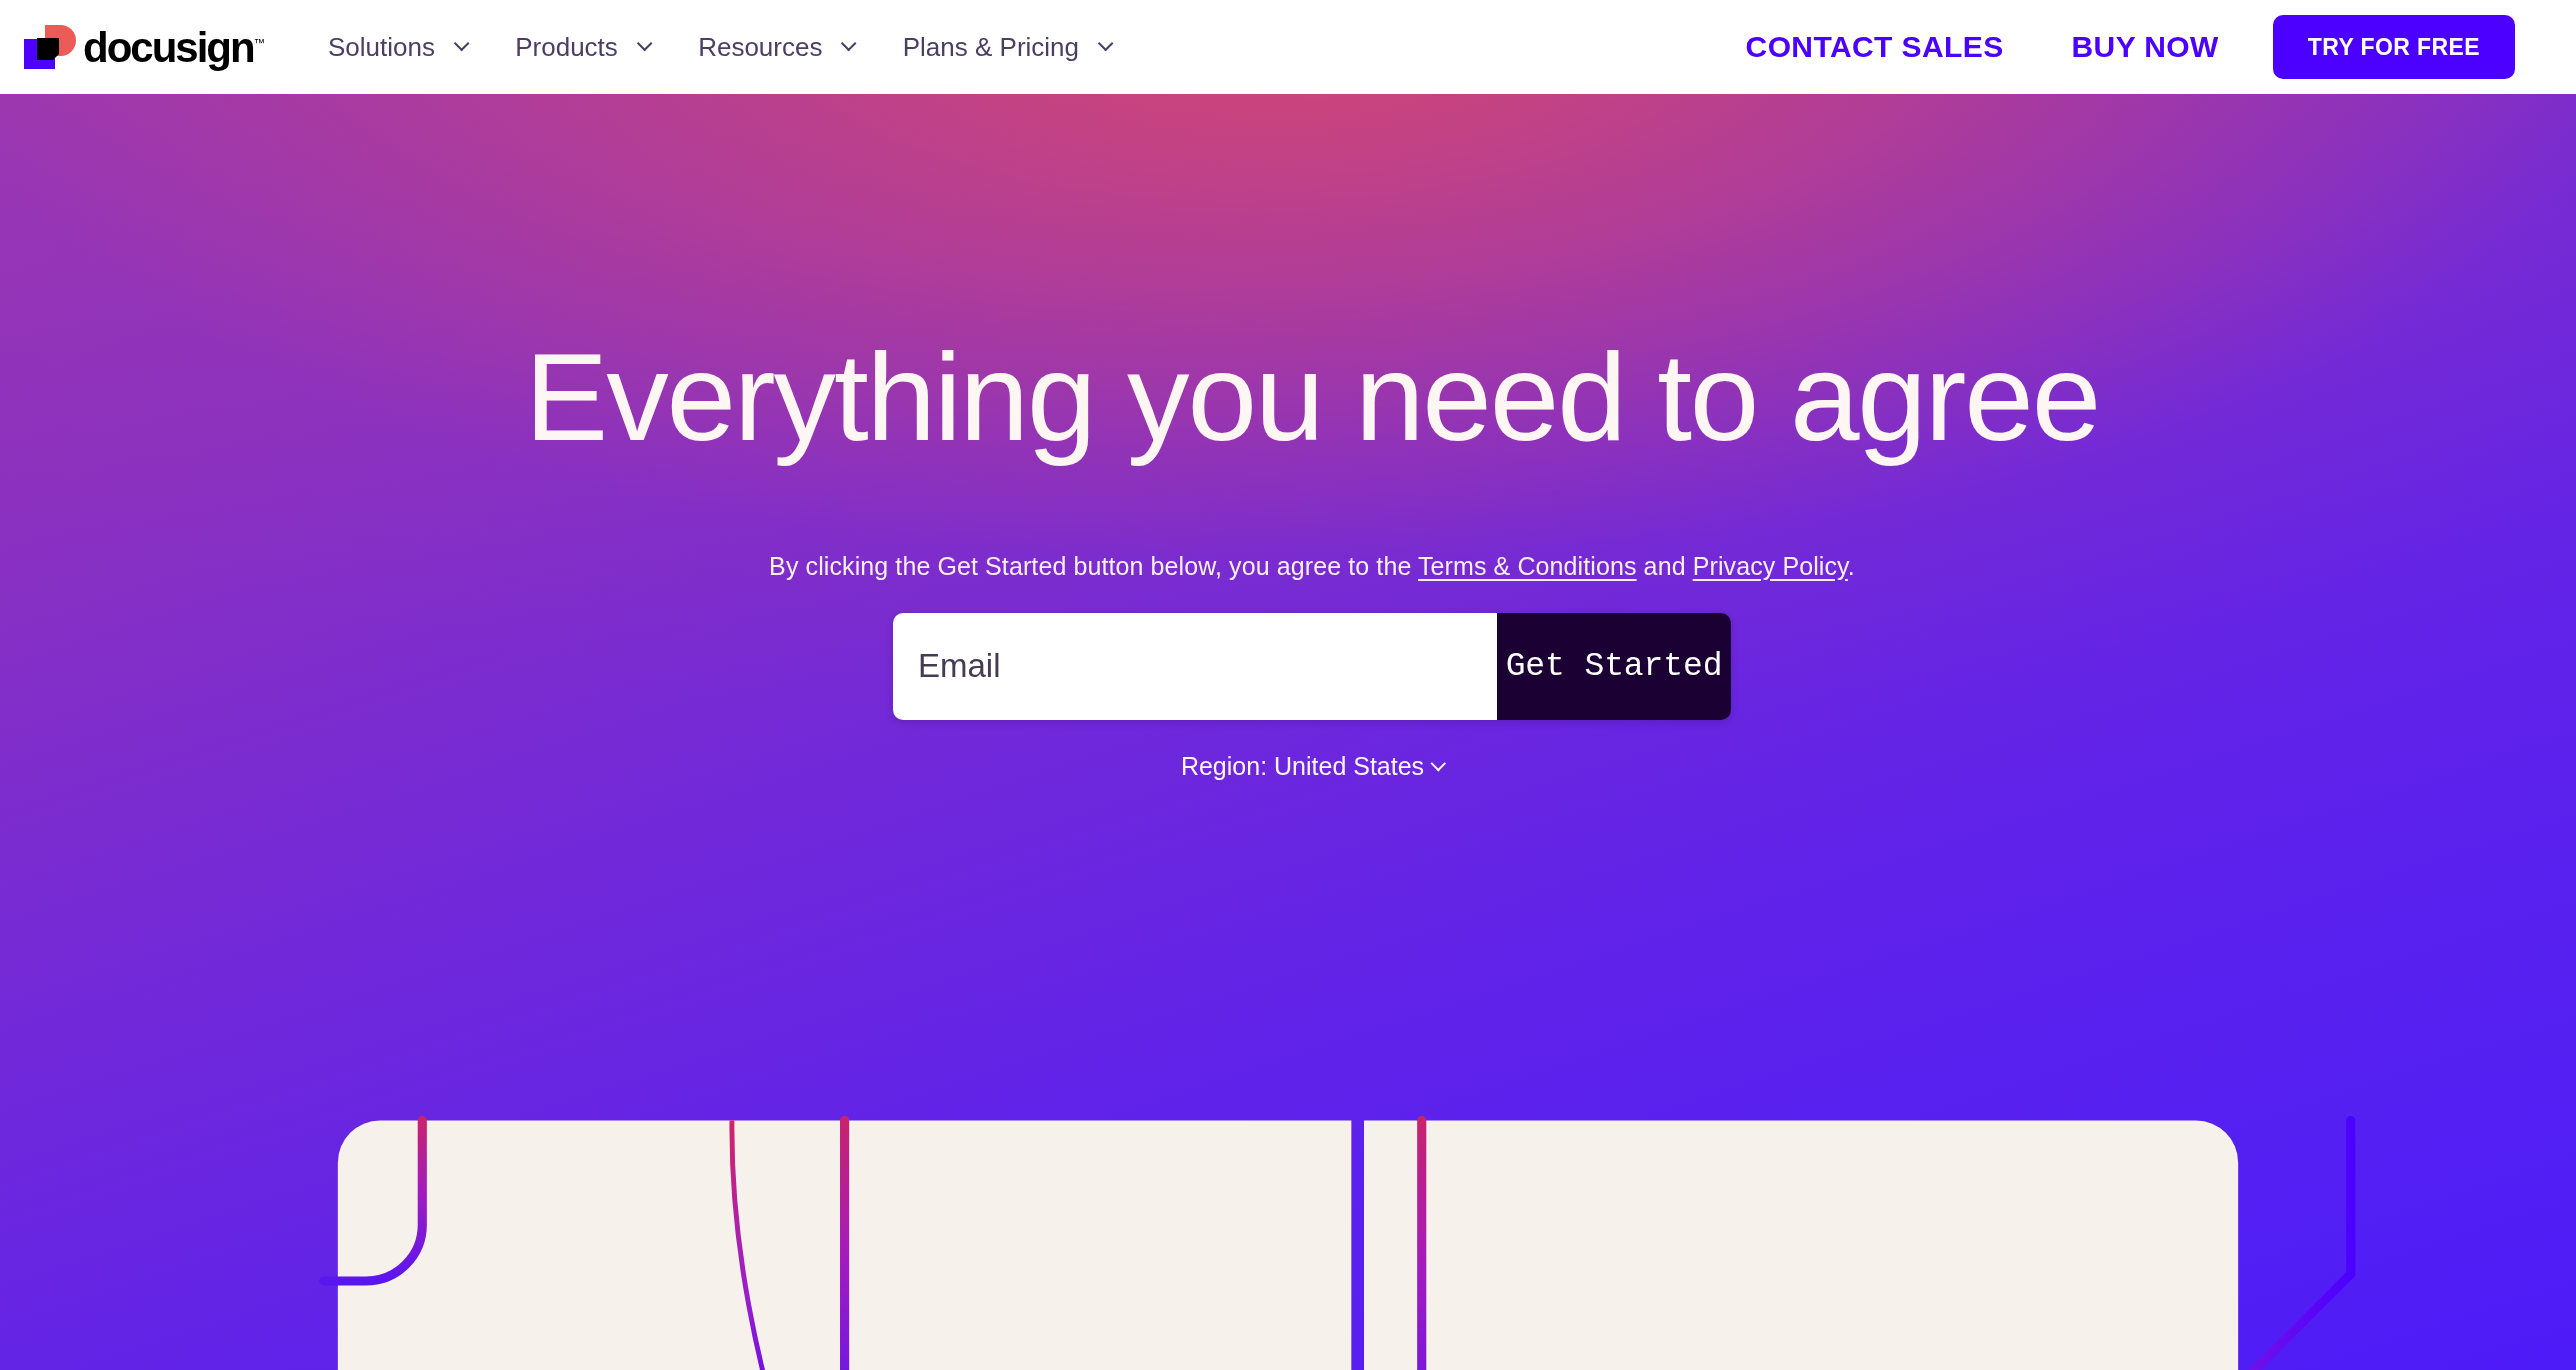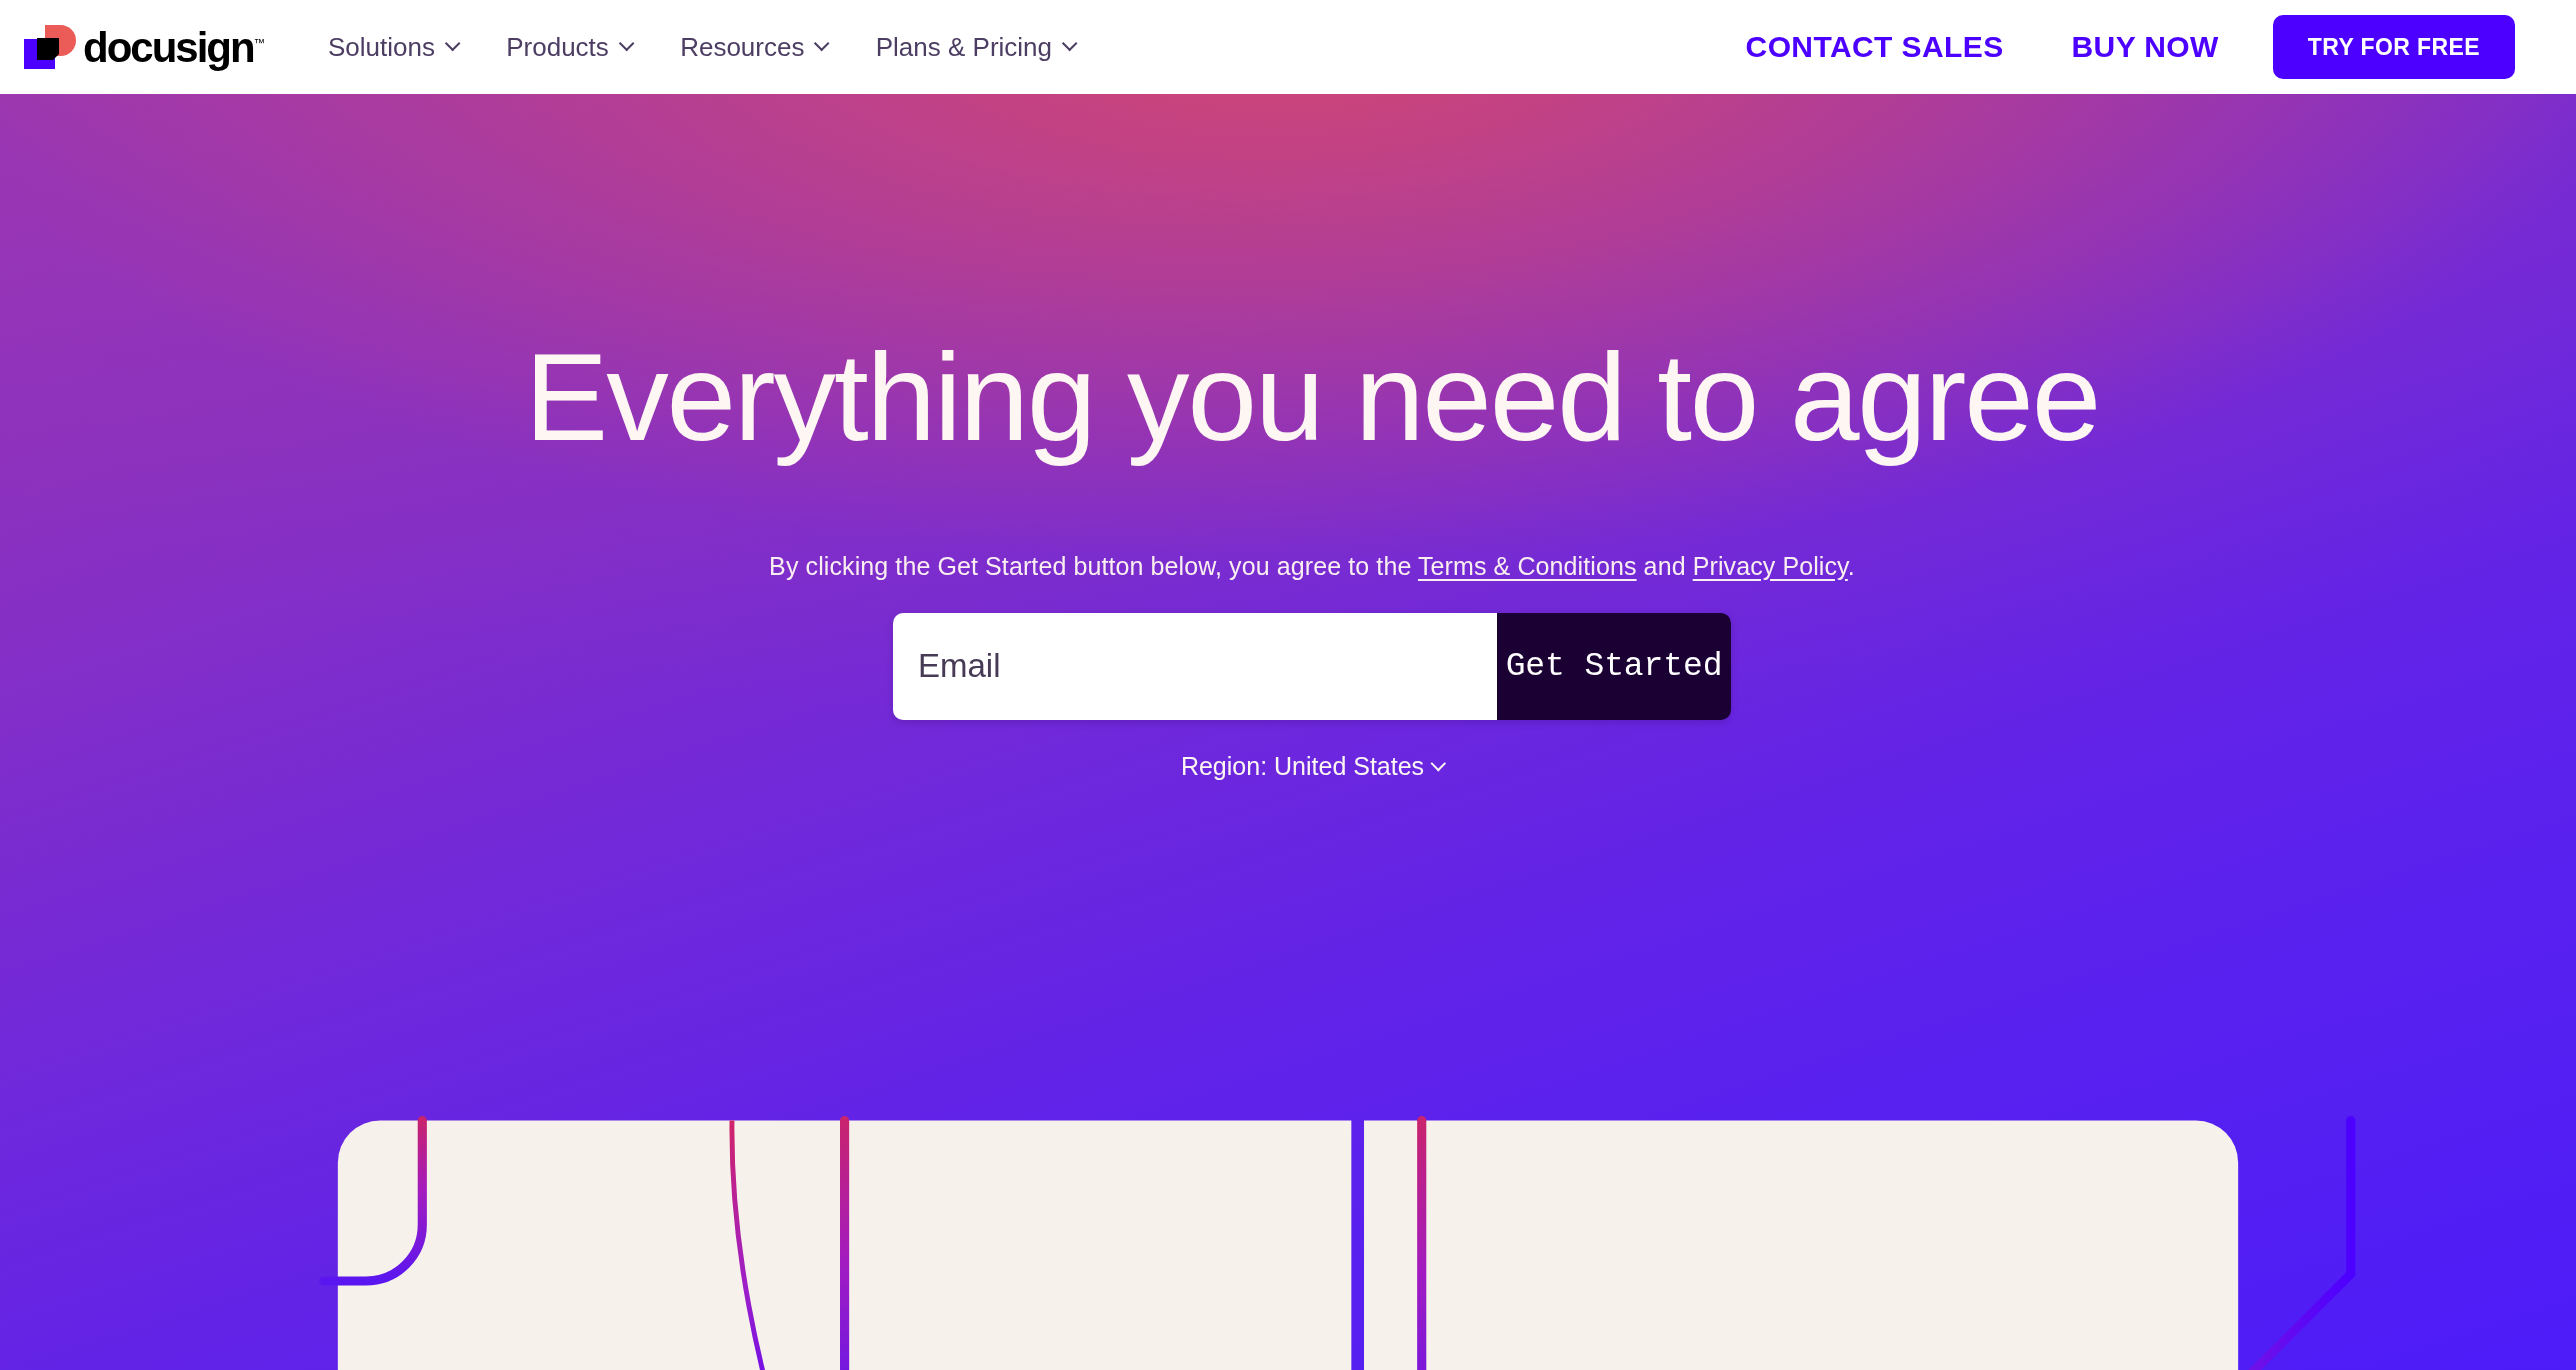--- a/index.html
+++ b/index.html
@@ -87,21 +87,21 @@
 
   #primary-nav {
     display: flex;
     align-items: center;
     margin-left: 63px;
     gap: 48px;
   }
   .nav-item {
     display: flex;
     align-items: center;
-    gap: 12px;
+    gap: 21px;
     font-size: 26px;
     color: #4c3d63;
     cursor: pointer;
     white-space: nowrap;
   }
   .chev {
     display: inline-block;
     width: 11.3px; height: 11.3px;
     border-right: 2.5px solid #4c3d63;
     border-bottom: 2.5px solid #4c3d63;

